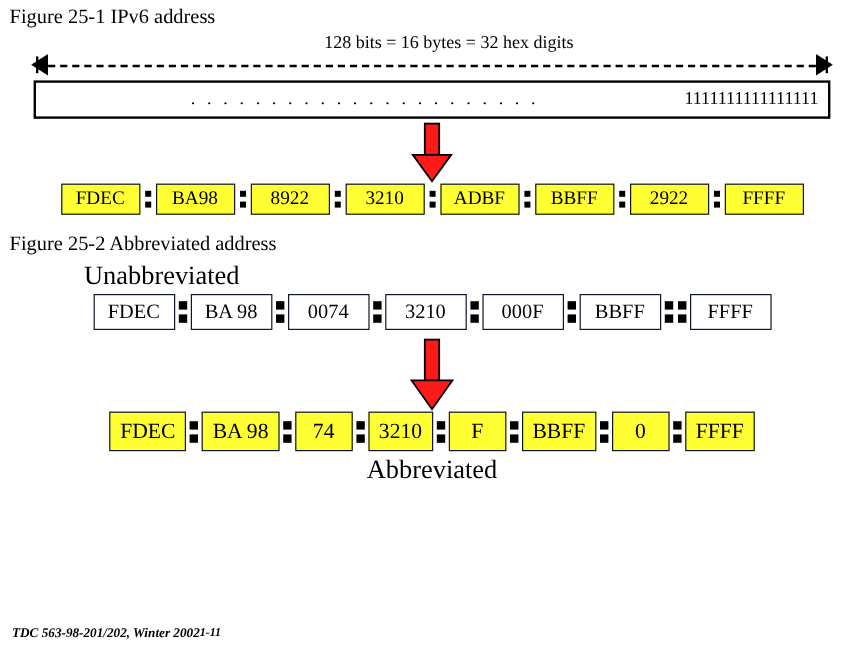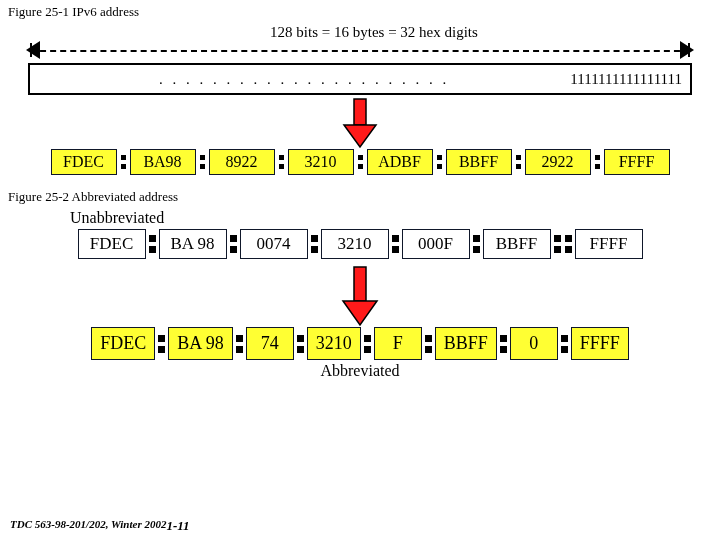--- a/index.html
+++ b/index.html
@@ -5,21 +5,21 @@
   body {
     margin: 0;
     padding: 0;
     width: 720px;
     height: 540px;
     font-family: "Times New Roman", serif;
     background: #fff;
     position: relative;
   }
   .caption {
-    font-size: 13px;
+    font-size: 17px;
     padding: 4px 8px 2px 8px;
   }
   .dimlabel {
     text-align: center;
     font-size: 15px;
     margin-top: 2px;
     margin-left: 28px;
   }
   .dashline {
     position: relative;
@@ -102,41 +102,41 @@
   .colon span {
     width: 5px;
     height: 5px;
     background: #000;
   }
   .colon.big span {
     width: 7px;
     height: 7px;
   }
   .sublabel {
-    font-size: 16px;
+    font-size: 22px;
     padding-left: 70px;
     margin: 2px 0;
   }
   .sublabel.center {
     text-align: center;
     padding-left: 0;
   }
   .footer {
     position: absolute;
     bottom: 6px;
     left: 0; right: 0;
     display: flex;
     justify-content: flex-start;
     font-family: "Comic Sans MS", cursive;
     font-size: 11px;
     font-style: italic;
     font-weight: bold;
     padding: 0 10px;
   }
-  .footer .pg { font-size: 13px; }
+  .footer .pg { font-size: 10px; }
 </style>
 </head>
 <body>
 
 <div class="caption">Figure  25-1  IPv6 address</div>
 
 <div class="dimlabel">128 bits = 16 bytes = 32 hex digits</div>
 
 <div class="dashline">
   <div class="tip left"></div>

